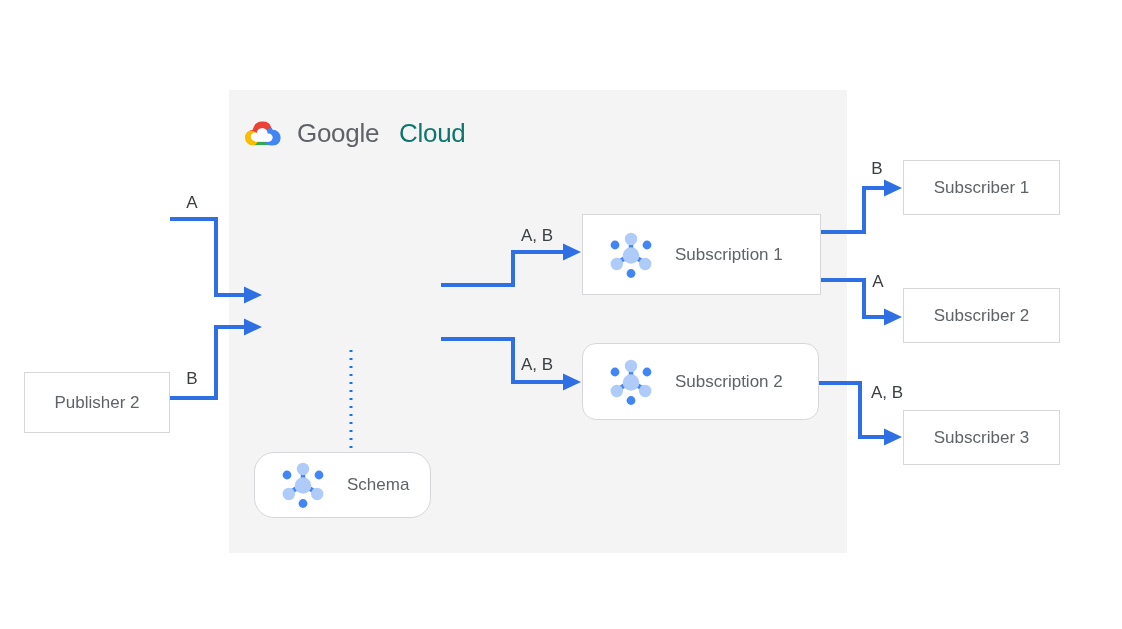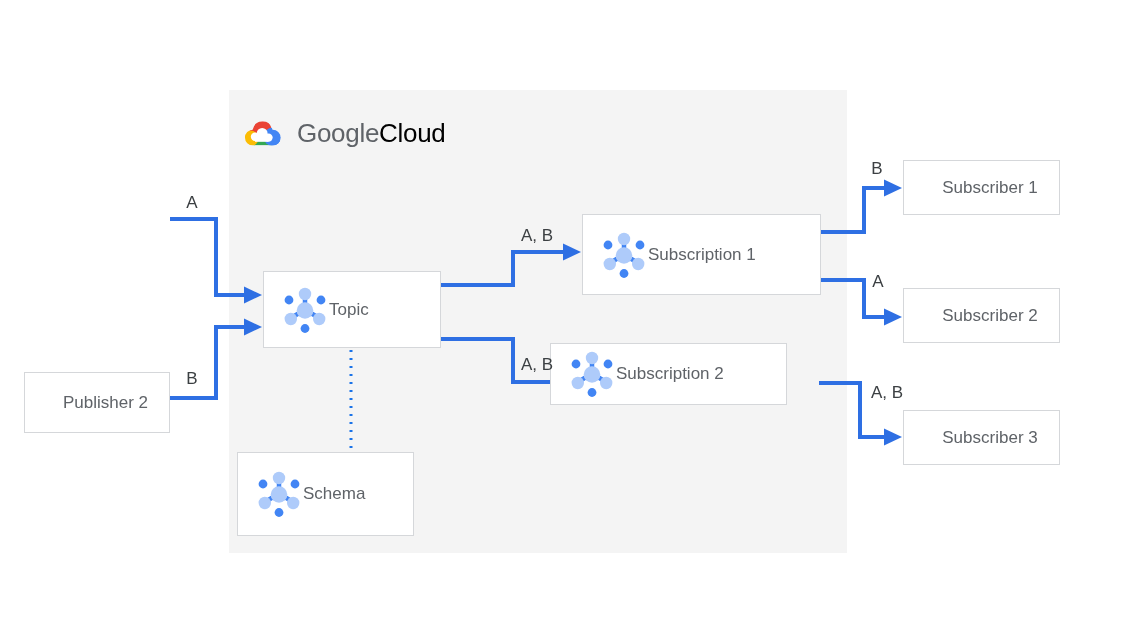--- a/index.html
+++ b/index.html
@@ -11,36 +11,36 @@
   .stage{position:absolute;inset:0;}
   .panel{
     position:absolute;left:229px;top:90px;width:618px;height:463px;
     background:#f4f4f4;
   }
   .brand{
     position:absolute;left:242px;top:113px;height:40px;
     display:flex;align-items:center;gap:13px;
   }
   .brand svg{display:block;}
-  .brand-text{font-size:26px;letter-spacing:-0.3px;color:#5f6368;display:flex;gap:0;align-items:baseline;}
+  .brand-text{font-size:26px;letter-spacing:-0.3px;color:#5f6368;display:flex;gap:20px;align-items:baseline;}
   .brand-google{font-weight:500;color:#5f6368;}
-  .brand-cloud{font-weight:400;color:#000000;}
+  .brand-cloud{font-weight:400;color:#0f766e;}
 
   .wires{position:absolute;left:0;top:0;width:1122px;height:629px;z-index:1;}
   .wire{stroke:#2e6fe3;stroke-width:4;fill:none;}
   .wire-dotted{stroke:#1a73e8;stroke-width:3;fill:none;stroke-dasharray:2 6;}
   .arrowhead{fill:#2e6fe3;stroke:none;}
 
   .node{
     position:absolute;background:#ffffff;border:1px solid #d5d7da;
     box-sizing:border-box;z-index:2;
     display:flex;align-items:center;justify-content:center;
-    color:#5f6368;font-size:17px;padding-left:17px;
+    color:#5f6368;font-size:17px;
   }
-  .icon-node{justify-content:flex-start;}
+  .icon-node{justify-content:flex-start;padding-left:24px;gap:20px;}
   .pubsub-icon{width:48px;height:48px;flex:0 0 48px;display:flex;align-items:center;justify-content:center;}
   .node-label{white-space:nowrap;color:#5f6368;}
 
   .edge-label{
     position:absolute;z-index:3;color:#3c4043;font-size:17px;white-space:nowrap;
     transform:translateX(-50%);
   }
 </style>
 </head>
 <body>
@@ -110,45 +110,37 @@
   <div class="node" style="left:903px;top:160px;width:157px;height:55px;">
     <span class="node-label">Subscriber 1</span>
   </div>
   <div class="node" style="left:903px;top:288px;width:157px;height:55px;">
     <span class="node-label">Subscriber 2</span>
   </div>
   <div class="node" style="left:903px;top:410px;width:157px;height:55px;text-align:right;">
     <span class="node-label">Subscriber 3</span>
   </div>
 
-  <div class="node icon-node" style="left:263px;top:271px;width:178px;height:77px;">
-    <span class="pubsub-icon">
-        <svg viewBox="0 0 48 48" width="48" height="48">
-          <use href="#pubsubIcon"></use>
-        </svg>
-      </span>
-    <span class="node-label">Topic</span>
-  </div>
-  <div class="node icon-node" style="left:237px;top:452px;width:177px;height:84px;">
+  <div class="node icon-node" style="left:254px;top:452px;width:177px;height:66px;border-radius:20px;">
     <span class="pubsub-icon">
         <svg viewBox="0 0 48 48" width="48" height="48">
           <use href="#pubsubIcon"></use>
         </svg>
       </span>
     <span class="node-label">Schema</span>
   </div>
   <div class="node icon-node" style="left:582px;top:214px;width:239px;height:81px;">
     <span class="pubsub-icon">
         <svg viewBox="0 0 48 48" width="48" height="48">
           <use href="#pubsubIcon"></use>
         </svg>
       </span>
     <span class="node-label">Subscription 1</span>
   </div>
-  <div class="node icon-node" style="left:550px;top:343px;width:237px;height:62px;">
+  <div class="node icon-node" style="left:582px;top:343px;width:237px;height:77px;border-radius:14px;">
     <span class="pubsub-icon">
         <svg viewBox="0 0 48 48" width="48" height="48">
           <use href="#pubsubIcon"></use>
         </svg>
       </span>
     <span class="node-label">Subscription 2</span>
   </div>
 
   <svg width="0" height="0" style="position:absolute" aria-hidden="true">
     <defs>

